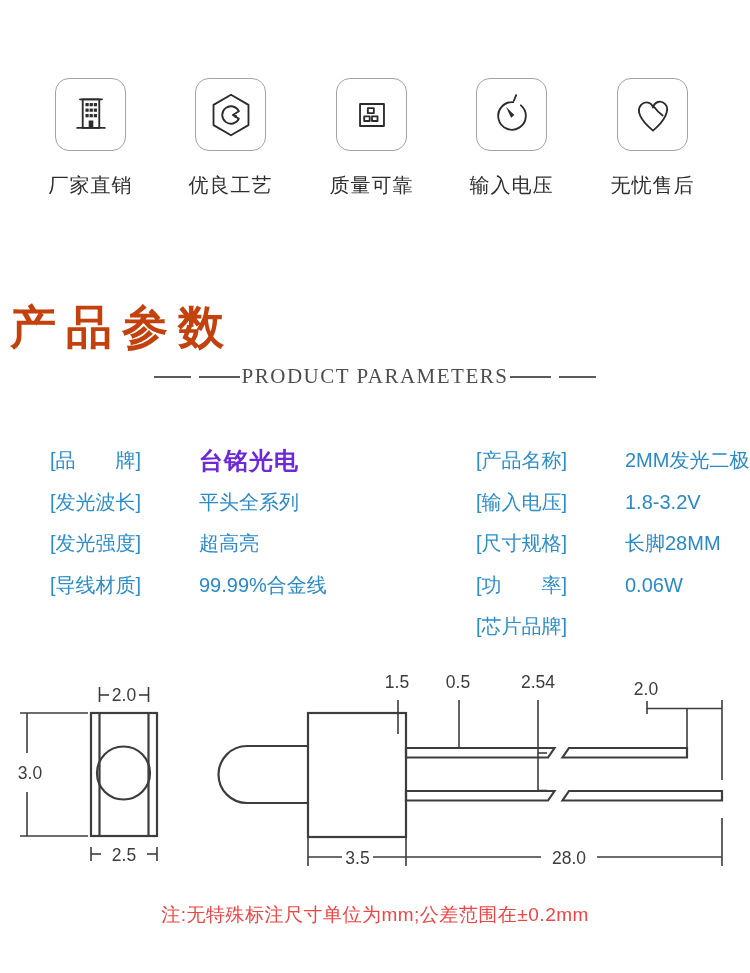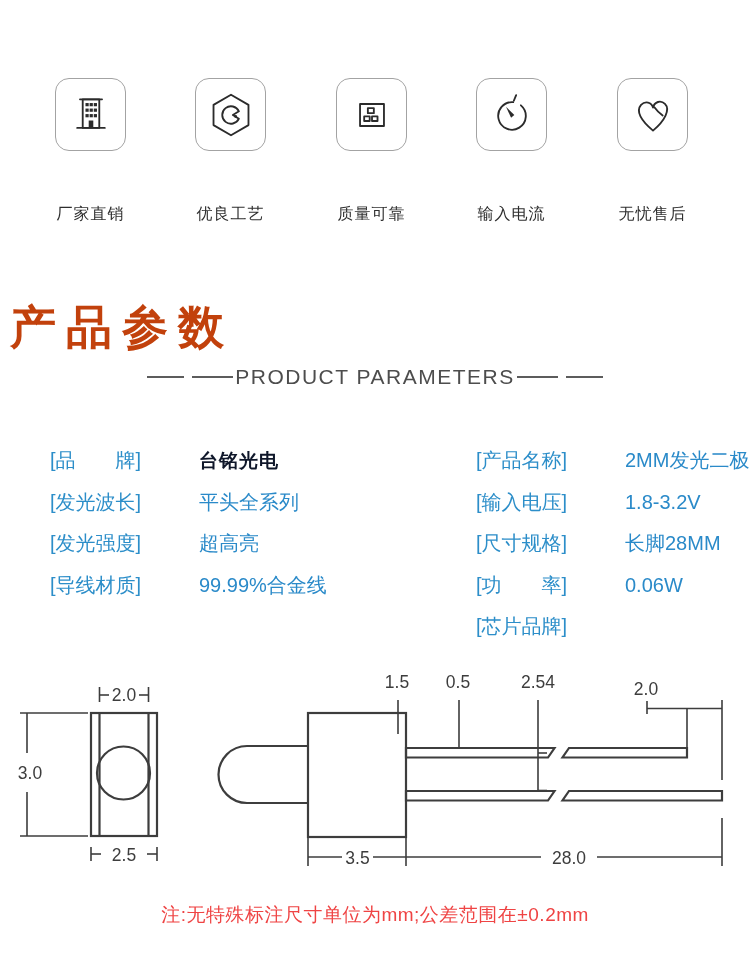--- a/index.html
+++ b/index.html
@@ -5,43 +5,43 @@
   * { margin:0; padding:0; box-sizing:border-box; }
   body { background:#fff; font-family:"Liberation Sans", sans-serif; }
   .page { position:relative; width:750px; height:973px; background:#ffffff; overflow:hidden; margin:0 auto; }
 
   
   .feature { position:absolute; top:78px; width:71px; text-align:center; }
   .feature-box { width:71px; height:73px; border:1px solid #a3a3a3; border-radius:14px;
                  display:flex; align-items:center; justify-content:center; background:#fff; }
   .feature-box svg { width:46px; height:46px; }
   .feature-label { position:absolute; top:94px; left:50%; transform:translateX(-50%);
-                   width:120px; font-size:16px; color:#2e2e2e; letter-spacing:1px; white-space:nowrap;margin-top:32px; }
+                   width:120px; font-size:20px; color:#2e2e2e; letter-spacing:1px; white-space:nowrap; }
   .icon-stroke { fill:none; stroke:#2b2b2b; stroke-width:4; stroke-linecap:round; stroke-linejoin:round; }
 
   
   .sec-title { position:absolute; top:297px; left:0; width:100%; text-align:left;
                font-size:46px; font-weight:bold; color:#c2410c; letter-spacing:10px; text-indent:10px; }
   .subtitle-row { position:absolute; top:366px; left:0; width:100%;
-                  display:flex; align-items:center; justify-content:center; }
+                  display:flex; align-items:center; justify-content:center;font-family:Liberation Serif, serif; }
   .subtitle-text { font-size:21px; color:#4d4d4d; letter-spacing:1.5px; padding:0 2px; line-height:1; }
   .dash { height:2px; background:#5c5c5c; }
   .dash-outer { width:37px; }
   .dash-inner { width:41px; }
   .dash-gap-l { margin-right:8px; }
   .dash-gap-r { margin-left:8px; }
 
   
   .param-col { position:absolute; }
   .param-col-left  { left:50px;  top:440px; }
   .param-col-right { left:428px; top:440px;margin-left:48px; }
   .param-row { height:41.5px; display:flex; align-items:center; white-space:nowrap;gap:24px; }
   .param-label { font-size:20px; color:#2c8ec9; min-width:108px; }
   .param-value { font-size:20px; color:#2a8ac9; margin-left:17px; }
-  .param-value.brand { color:#0f172a; font-weight:bold; font-size:19px; letter-spacing:1px; }
+  .param-value.brand { color:#6d28d9; font-weight:bold; font-size:24px; letter-spacing:1px; }
 
   
   .drawing { position:absolute; top:655px; left:0; }
   .part { fill:none; stroke:#3d3d3d; stroke-width:2.2; }
   .dim  { stroke:#3d3d3d; stroke-width:1.6; }
   .dim-text { font-size:17.5px; fill:#3d3d3d; text-anchor:middle; font-family:"Liberation Sans", sans-serif; }
 
   
   .note { position:absolute; top:902px; left:0; width:100%; text-align:center;
           font-size:19px; color:#ef4444; letter-spacing:0.5px; }
@@ -98,21 +98,21 @@
   </div>
 
   <div class="feature" style="left:476px">
     <div class="feature-box">
       <svg viewBox="0 0 100 100">
         <path class="icon-stroke" d="M52.6,22.1 A30,30 0 1 0 69.3,29"></path>
         <line class="icon-stroke" x1="54" y1="19" x2="59" y2="7"></line>
         <path d="M48,56 L37,32 L55,50 Z" fill="#2b2b2b"></path>
       </svg>
     </div>
-    <div class="feature-label">输入电流</div>
+    <div class="feature-label">输入电压</div>
   </div>
 
   <div class="feature" style="left:617px">
     <div class="feature-box">
       <svg viewBox="0 0 100 100">
         <path class="icon-stroke" d="M50,84 C24,62 12,42 24,28 C33,19 47,22 50,34 C53,21 67,17 76,26 C88,38 76,62 50,84 Z"></path>
         <path class="icon-stroke" d="M53,33 C58,40 64,46 71,51"></path>
       </svg>
     </div>
     <div class="feature-label">无忧售后</div>

